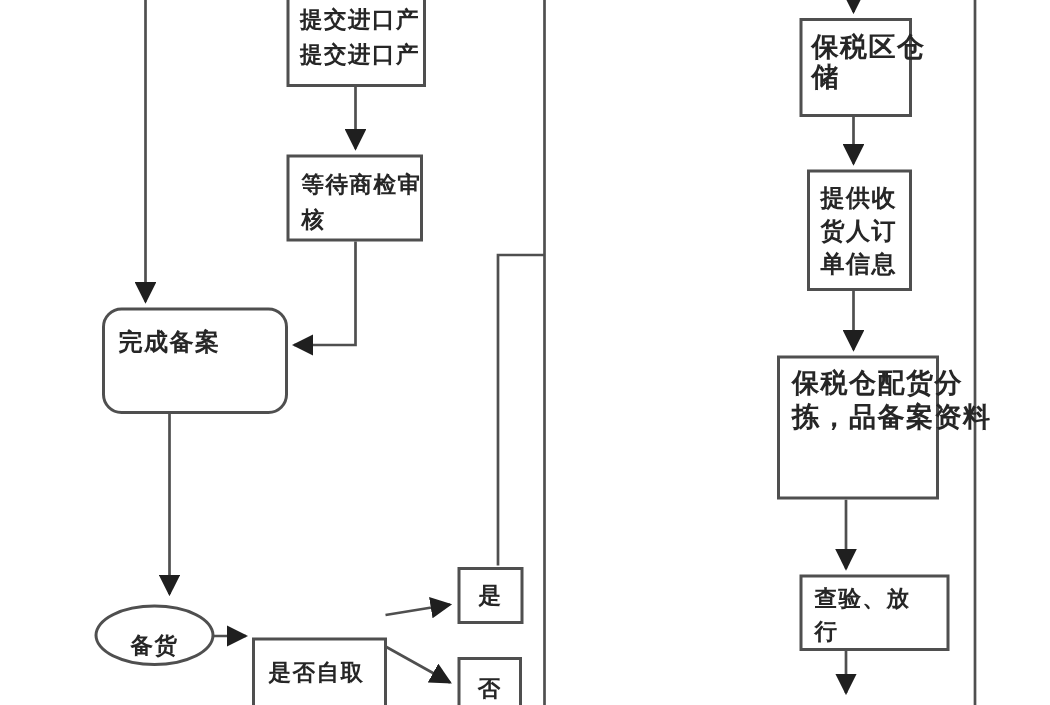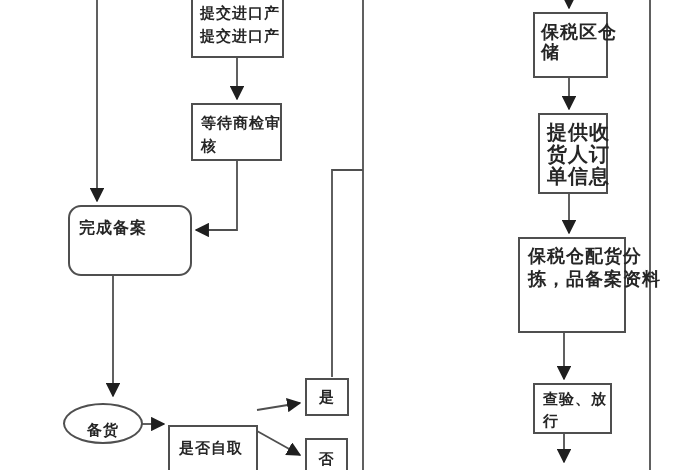--- a/index.html
+++ b/index.html
@@ -50,23 +50,23 @@
   
   #node-submit   { left: 191px; top: -14px; width: 93px;  height: 72px; padding: 14px 0 0 7px; }
   #node-wait     { left: 191px; top: 103px; width: 91px;  height: 58px; padding: 7px 0 0 8px; }
   #node-complete { left: 68px;  top: 205px; width: 124px; height: 71px; padding: 9px 0 0 9px; font-size: 16px; }
   #node-goods    { left: 63px;  top: 403px; width: 80px;  height: 41px; }
   #node-pickup   { left: 168px; top: 397px; width: 90px;  height: 49px; padding: 10px 0 0 9px; margin-top: 28px; }
   #node-yes      { left: 305px; top: 378px; width: 44px;  height: 38px; }
   #node-no       { left: 305px; top: 438px; width: 43px;  height: 42px; text-align: center; padding-top: 8px; }
   
   #node-r1 { left: 533px; top: 12px;  width: 75px;  height: 66px; padding: 8px 0 0 6px;  font-size: 18px; line-height: 20px; }
-  #node-r2 { left: 538px; top: 113px; width: 70px;  height: 81px; padding: 6px 0 0 7px;  font-size: 20px; line-height: 22px; }
+  #node-r2 { left: 538px; top: 113px; width: 70px;  height: 81px; padding: 6px 0 0 7px;  font-size: 16px; line-height: 22px; }
   #node-r3 { left: 518px; top: 237px; width: 108px; height: 96px; padding: 5px 0 0 8px;  font-size: 18px; }
-  #node-r4 { left: 533px; top: 383px; width: 79px;  height: 51px; padding: 3px 0 0 8px; line-height: 22px; }
+  #node-r4 { left: 533px; top: 383px; width: 100px;  height: 51px; padding: 3px 0 0 8px; line-height: 22px; }
 </style>
 </head>
 <body>
 
 <div id="canvas">
 
   <svg id="connectors" width="700" height="470" viewBox="0 0 700 470">
     <defs>
       <marker id="arw" viewBox="0 0 10 10" refX="9" refY="5" markerWidth="8" markerHeight="8" orient="auto-start-reverse">
         <polygon points="0,0 10,5 0,10" fill="#1f1f1f"></polygon>

